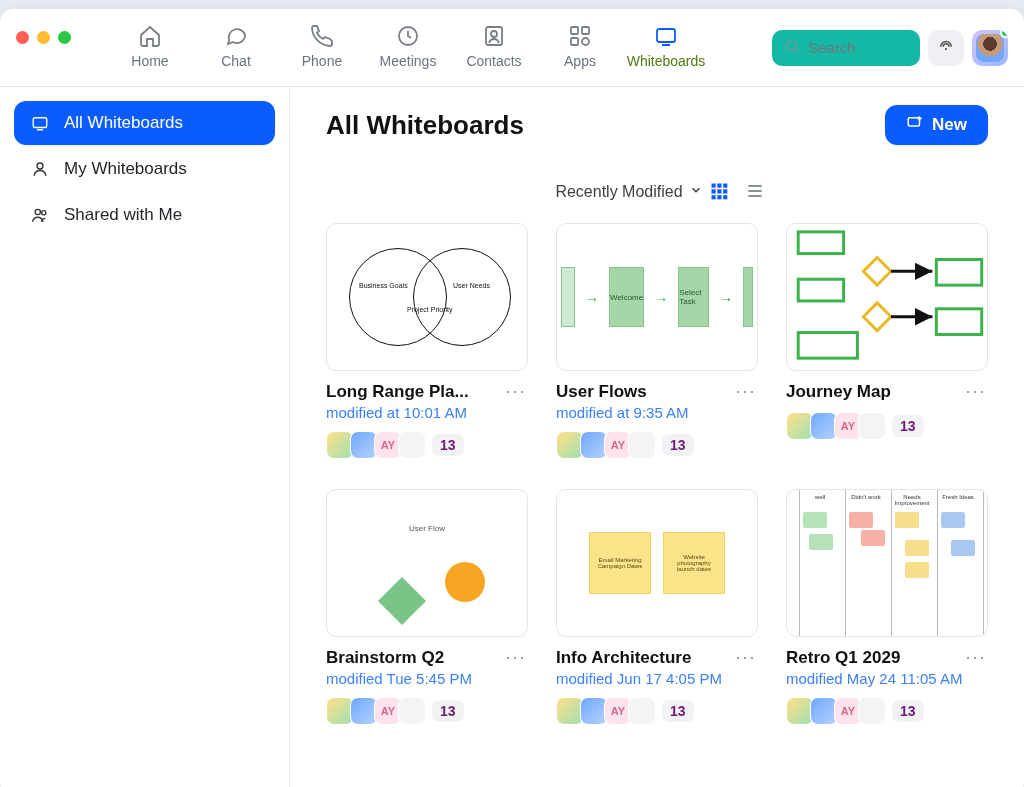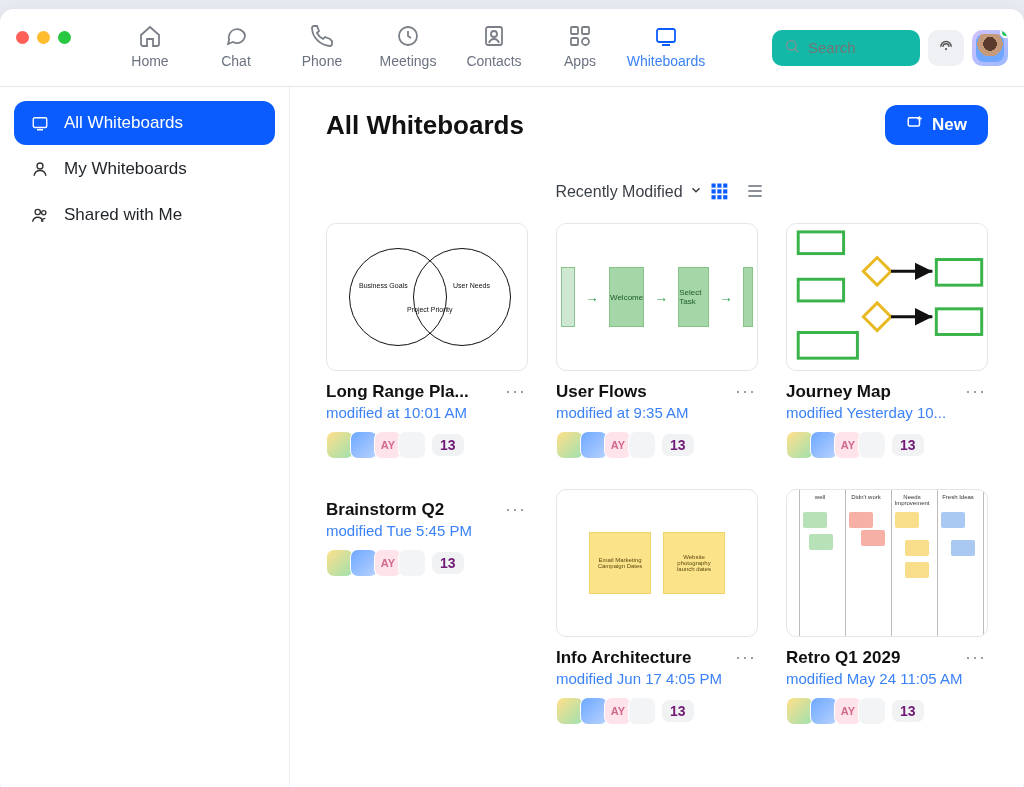--- a/index.html
+++ b/index.html
@@ -5,21 +5,21 @@
   * { box-sizing: border-box; margin: 0; padding: 0; font-family: -apple-system, BlinkMacSystemFont, "Segoe UI", Helvetica, Arial, sans-serif; }
   body { background: #e8ecf2; display:flex; align-items:flex-start; justify-content:center; }
   .window { width: 1024px; height: 787px; background: #fff; border-radius: 14px; overflow: hidden; display:flex; flex-direction:column; box-shadow: 0 4px 20px rgba(0,0,0,.08); margin-top: 9px;}
   
   .toolbar { height: 78px; border-bottom: 1px solid #e6e6e8; display:flex; align-items:center; padding: 0 16px; gap: 8px; }
   .traffic { display:flex; gap:8px; margin-right: 28px; align-self:flex-start; margin-top:22px;}
   .tl { width:13px; height:13px; border-radius:50%; }
   .tl.red { background:#ff5f57;} .tl.yel{background:#febc2e;} .tl.grn{background:#28c840;}
   .nav { display:flex; gap: 0; align-items:flex-start; height:100%;}
   .nav-item { width: 86px; display:flex; flex-direction:column; align-items:center; justify-content:center; gap:4px; color:#6b7280; font-size:14px; cursor:pointer; padding-top:14px;}
-  .nav-item.active { color:#3b82f6; }
+  .nav-item.active { color:#4d7c0f; }
   .nav-item .ico { width:26px; height:26px; display:flex; align-items:center; justify-content:center; }
   .nav-item svg { stroke:#7a7f87; fill:none; stroke-width:1.8; }
   .nav-item.active svg { stroke:#0b5cff; }
   .spacer { flex:1; }
   .search { width: 148px; height:36px; background:#14b8a6; border-radius:10px; display:flex; align-items:center; padding:0 12px; gap:8px; color:#8a8f98;}
   .search input { border:none; background:transparent; outline:none; font-size:15px; color:#333; width:100%;}
   .control-btn { width:36px; height:36px; border-radius:10px; background:#eef0f3; display:flex; align-items:center; justify-content:center; color:#555;}
   .avatar-top { width:36px; height:36px; border-radius:10px; background:linear-gradient(135deg,#d0c4ff,#9bb8ff); position:relative; overflow:hidden;}
   .avatar-top::before{content:""; position:absolute; inset:4px; border-radius:8px; background: radial-gradient(circle at 50% 35%, #5b3b2b 0 30%, #c49a7a 30% 55%, #6fa6ff 55% 100%);}
   .presence { position:absolute; top:-3px; right:-3px; width:11px; height:11px; border-radius:50%; background:#22c55e; border:2px solid #fff;}
@@ -314,31 +314,37 @@
                   <marker id="ah" markerWidth="8" markerHeight="8" refX="6" refY="3" orient="auto">
                     <path d="M0 0 L6 3 L0 6 z" fill="#111"></path>
                   </marker>
                 </defs>
             </svg>
           </div>
           <div class="card-title-row">
             <span class="card-title">Journey Map</span>
             <span class="more">···</span>
           </div>
-          <div class="card-sub">modified Yesterday 10...</div>
-          <div class="collab">
-            <span class="av a1"></span>
-            <span class="av a2"></span>
-            <span class="av a3">AY</span>
-            <span class="av a4"></span>
-            <span class="count-badge">13</span>
-          </div>
-        </div>
-
-        <div class="card">
+          <div class="collab">
+            <span class="av a1"></span>
+            <span class="av a2"></span>
+            <span class="av a3">AY</span>
+            <span class="av a4"></span>
+            <span class="count-badge">13</span>
+          </div>
+        </div>
+
+        <div class="card">
+          <div class="thumb">
+            <div class="shapes">
+              <div class="title">User Flow</div>
+              <div class="diamond"></div>
+              <div class="circle"></div>
+            </div>
+          </div>
           <div class="card-title-row">
             <span class="card-title">Brainstorm Q2</span>
             <span class="more">···</span>
           </div>
           <div class="card-sub">modified Tue 5:45 PM</div>
           <div class="collab">
             <span class="av a1"></span>
             <span class="av a2"></span>
             <span class="av a3">AY</span>
             <span class="av a4"></span>

